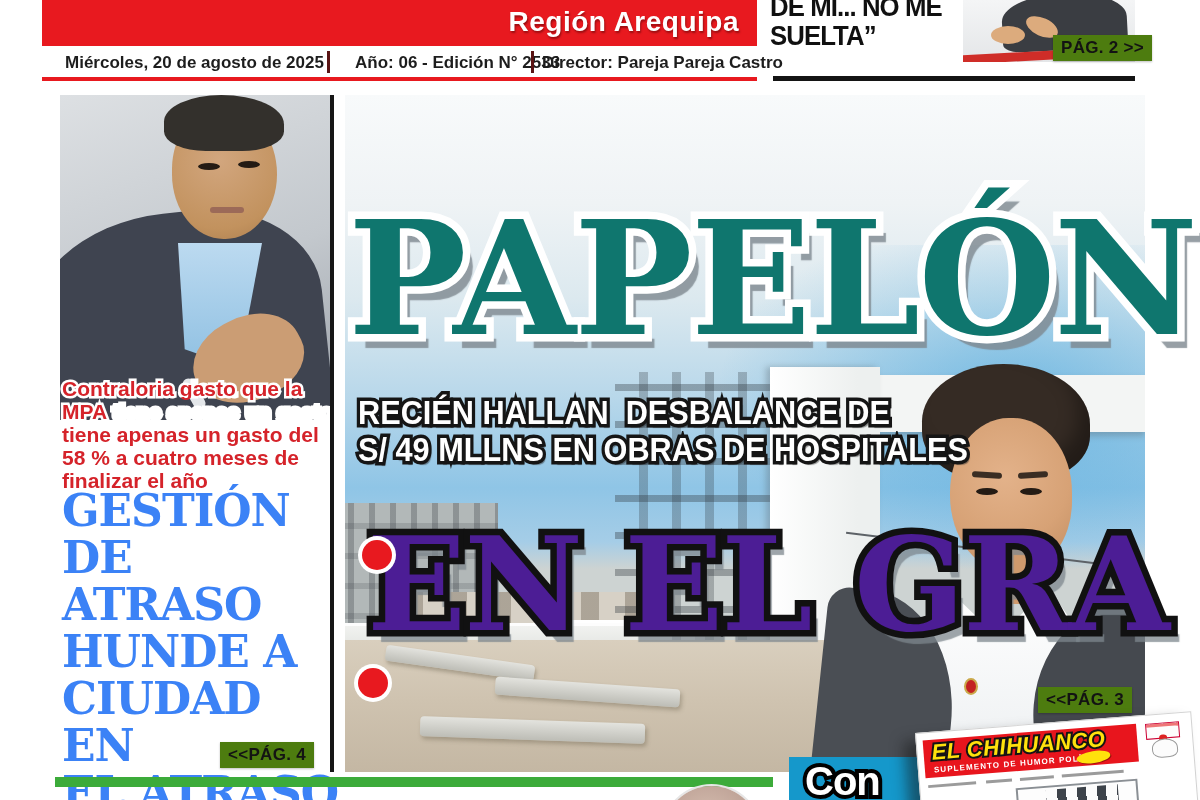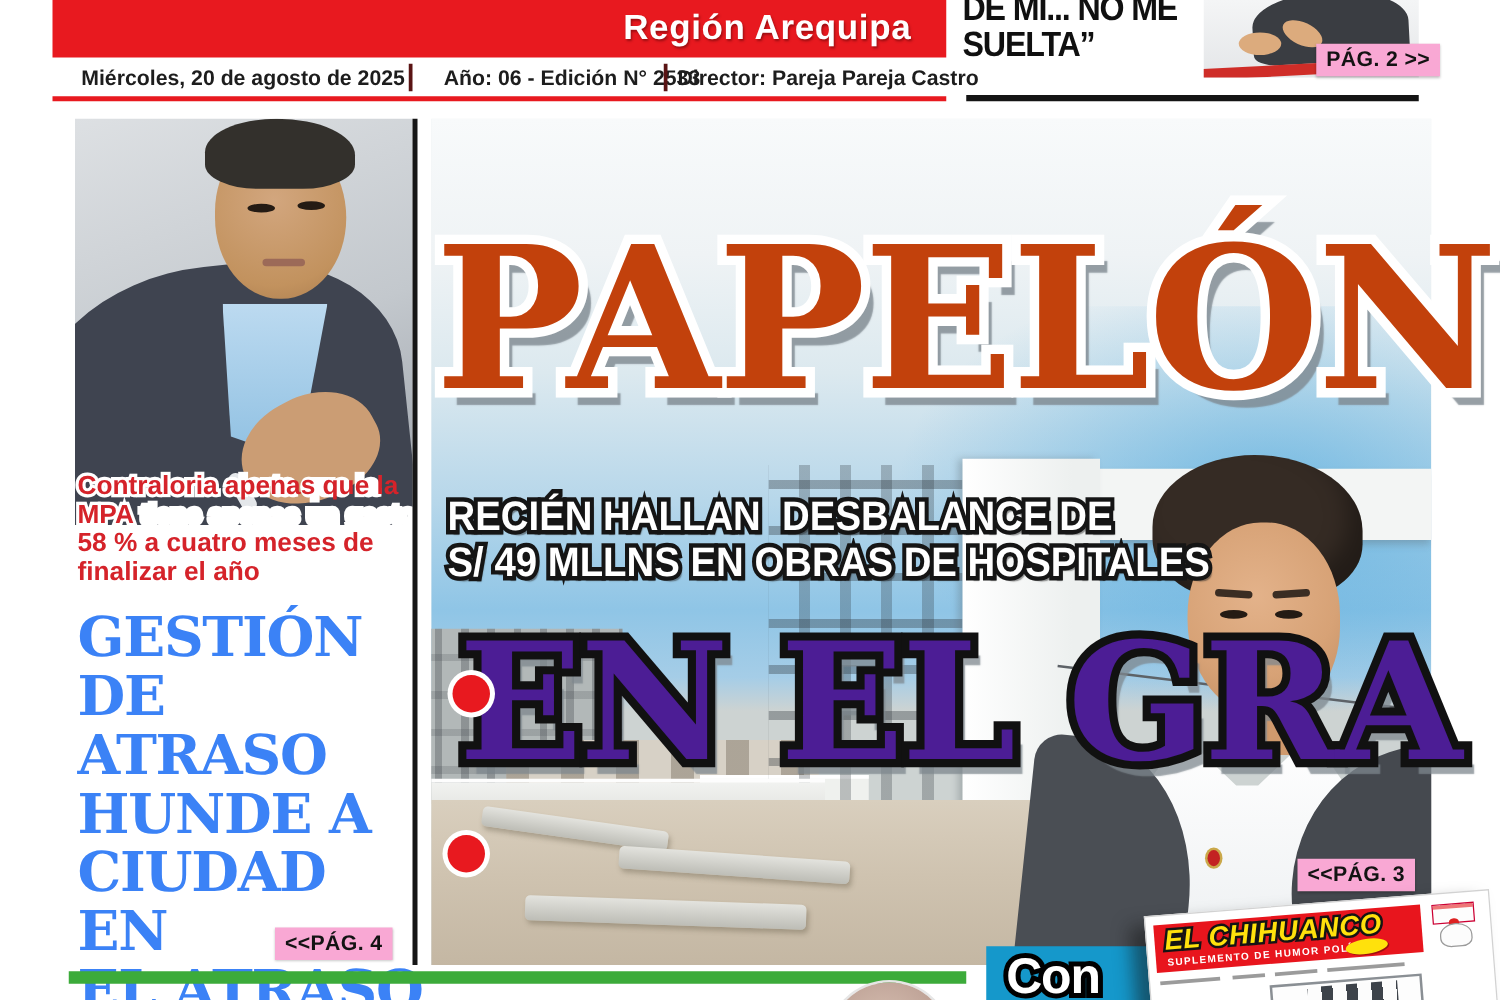--- a/index.html
+++ b/index.html
@@ -5,31 +5,31 @@
   html,body{margin:0;padding:0;background:#888;}
   #page{position:relative;width:1200px;height:800px;margin:0 auto;background:#ffffff;
         overflow:hidden;font-family:"Liberation Sans",sans-serif;}
   .abs{position:absolute;}
   
   .stk{position:relative;z-index:0;}
   .stk::before{content:attr(data-text);position:absolute;left:0;top:0;width:100%;z-index:-1;color:inherit;}
 
   
   .banner{left:42px;top:0;width:715px;height:46px;background:#e8191f;}
-  .region{right:28px;top:6px;font-weight:bold;font-size:28px;color:#fff;letter-spacing:.5px;
+  .region{right:18px;top:6px;font-weight:bold;font-size:28px;color:#fff;letter-spacing:.5px;
           text-shadow:1px 2px 2px rgba(60,0,0,.45);}
   .dateline{top:53px;font-size:17px;font-weight:bold;color:#1d1d1d;}
   .dl-sep{top:51px;width:3px;height:22px;background:#5a1414;}
   .redrule{left:42px;top:77px;width:715px;height:4px;background:#e8191f;}
   .blackrule{left:773px;top:76px;width:362px;height:5px;background:#141414;}
 
   .tr-head{left:770px;top:-8px;width:205px;font-weight:bold;font-size:28px;line-height:29px;
            color:#101010;letter-spacing:-1px;transform:scaleX(.92);transform-origin:left top;}
   .tr-photo{left:963px;top:0;width:172px;height:62px;background:linear-gradient(180deg,#f4f5f6,#e4e6e8);overflow:hidden;}
-  .ptag{background:#f9a8d4;color:#131313;font-weight:bold;font-size:17px;line-height:26px;
+  .ptag{background:#4d7c0f;color:#131313;font-weight:bold;font-size:17px;line-height:26px;
         padding:0 8px;white-space:nowrap;letter-spacing:.3px;box-shadow:0 1px 2px rgba(0,0,0,.25);}
 
   
   .lphoto{left:60px;top:95px;width:270px;height:325px;overflow:hidden;
           background:linear-gradient(160deg,#dde0e3 0%,#c3c8cd 55%,#9ba1a9 100%);}
   .lcaption{left:62px;top:377px;width:272px;font-weight:bold;font-size:21px;line-height:23px;color:#d5232a;}
   .lcaption.stk::before{-webkit-text-stroke:5px #fff;}
   .lhead{left:62px;top:487px;width:280px;font-family:"DejaVu Serif",serif;font-weight:bold;
          font-size:44px;line-height:47px;color:#3b82f6;letter-spacing:-1px;}
   .divider{left:330px;top:95px;width:4px;height:677px;background:#161616;}
@@ -57,21 +57,21 @@
         background-image:repeating-linear-gradient(0deg,transparent 0 30px,rgba(45,52,58,.35) 30px 37px),
                          repeating-linear-gradient(90deg,transparent 0 24px,rgba(45,52,58,.28) 24px 33px);}
   .tower-r{left:425px;top:272px;width:110px;height:352px;
         background:linear-gradient(90deg,#ffffff,#edf0ef 80%);box-shadow:-4px 0 6px rgba(90,100,105,.35);}
   .slab{left:500px;top:280px;width:300px;height:57px;background:#f3f5f4;box-shadow:0 4px 6px rgba(90,100,105,.35);}
   .crane{left:500px;top:455px;width:300px;height:2px;background:#5d6267;transform:rotate(7deg);}
   .beam{background:linear-gradient(180deg,#e3e3de,#bdbdb6);border-radius:4px;box-shadow:2px 3px 4px rgba(90,80,60,.35);}
 
   
   .hl-red{left:348px;top:85px;width:842px;text-align:center;font-family:"DejaVu Serif",serif;
-          font-weight:bold;font-size:158px;line-height:158px;color:#c2410c;white-space:nowrap;letter-spacing:-2px;}
+          font-weight:bold;font-size:158px;line-height:158px;color:#0f766e;white-space:nowrap;letter-spacing:-2px;}
   .hl-red.stk::before{-webkit-text-stroke:15px #ffffff;text-shadow:10px 14px 1px rgba(125,135,142,.8);}
   .hl-yel{left:340px;top:246px;width:855px;text-align:center;font-family:"DejaVu Serif",serif;
           font-weight:bold;font-size:130px;line-height:132px;color:#4c1d95;white-space:nowrap;letter-spacing:-2px;}
   .hl-yel.stk::before{-webkit-text-stroke:13px #111111;text-shadow:8px 12px 1px rgba(125,135,142,.75);}
 
   .subhead{font-weight:bold;font-size:33px;line-height:37px;color:#ffffff;white-space:pre;
            transform:scaleX(.93);transform-origin:left top;}
   .subhead.stk::before{-webkit-text-stroke:7px #151515;text-shadow:3px 4px 1px rgba(40,40,40,.5);}
   .bdot{width:30px;height:30px;border-radius:50%;background:#e8191f;box-shadow:0 0 0 4px #fff;}
 
@@ -171,21 +171,22 @@
     <div class="abs fig-hand"></div>
     <div class="abs fig-cuff"></div>
   </div>
 
   <div class="abs lcaption stk" data-text="
     Contraloria alerta que la MPA
     tiene apenas un gasto del
     22 % a cuatro meses de
     finalizar el año
   ">
-    <div>Contraloria apenas que la MPA</div>
+    <div>Contraloria gasto que la MPA</div>
+    <div>tiene apenas un gasto del</div>
     <div>58 % a cuatro meses de</div>
     <div>finalizar el año</div>
   </div>
 
   <div class="abs lhead">
     <div>GESTIÓN</div>
     <div>DE ATRASO</div>
     <div>HUNDE A</div>
     <div>CIUDAD EN</div>
     <div>EL ATRASO</div>

